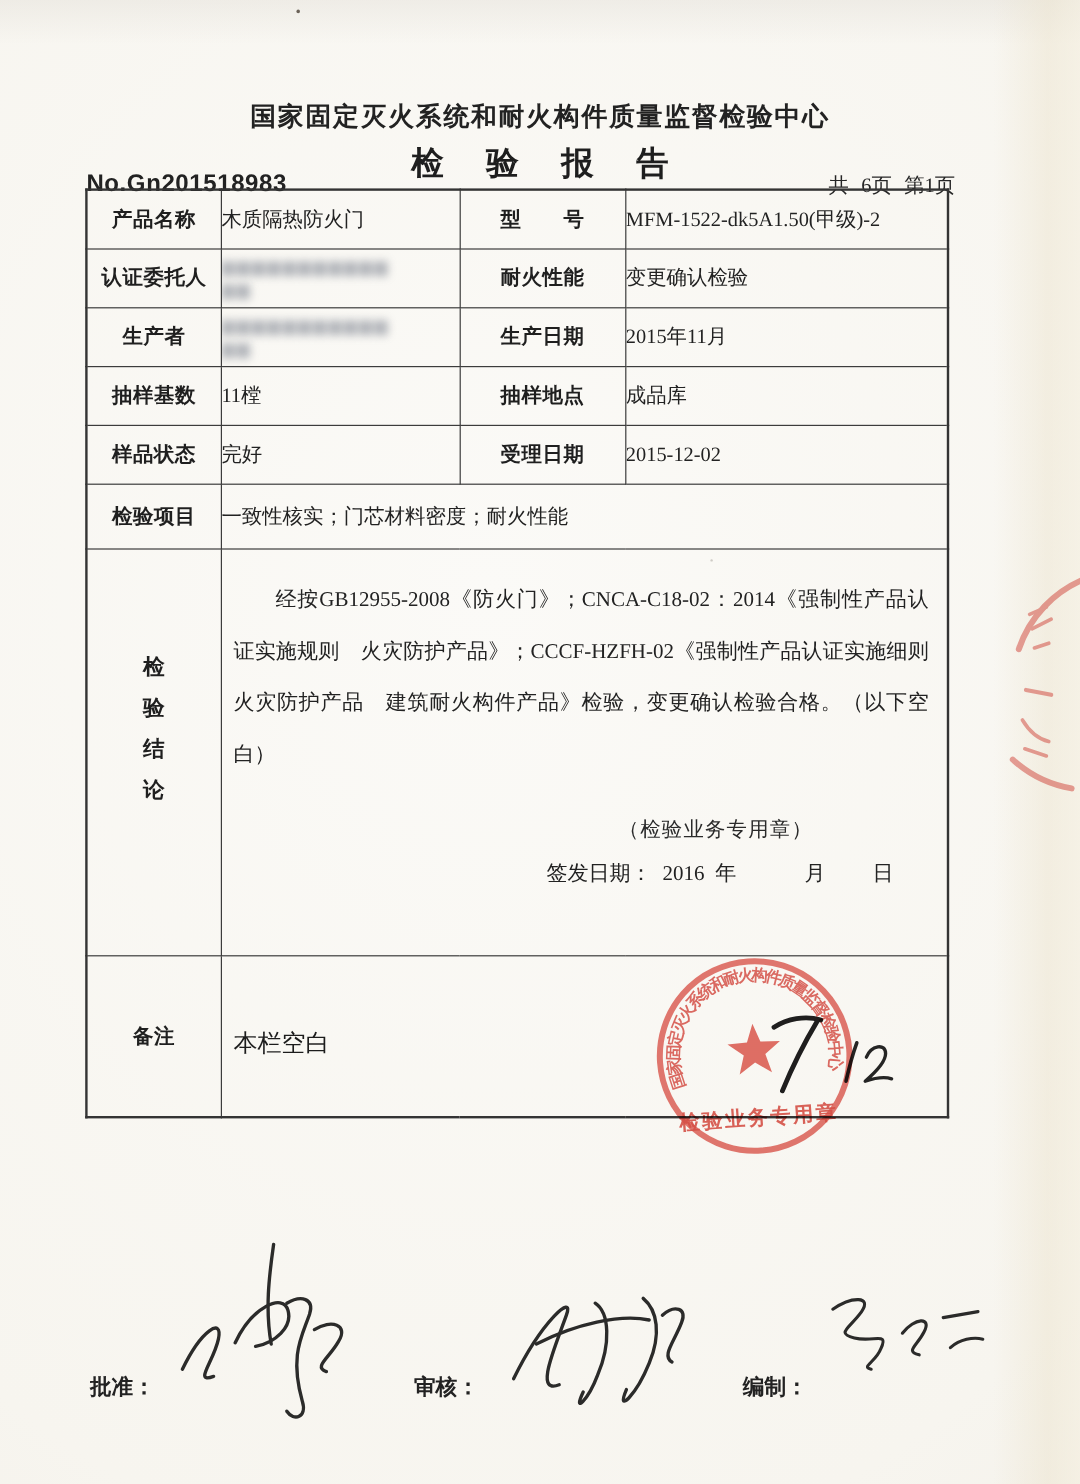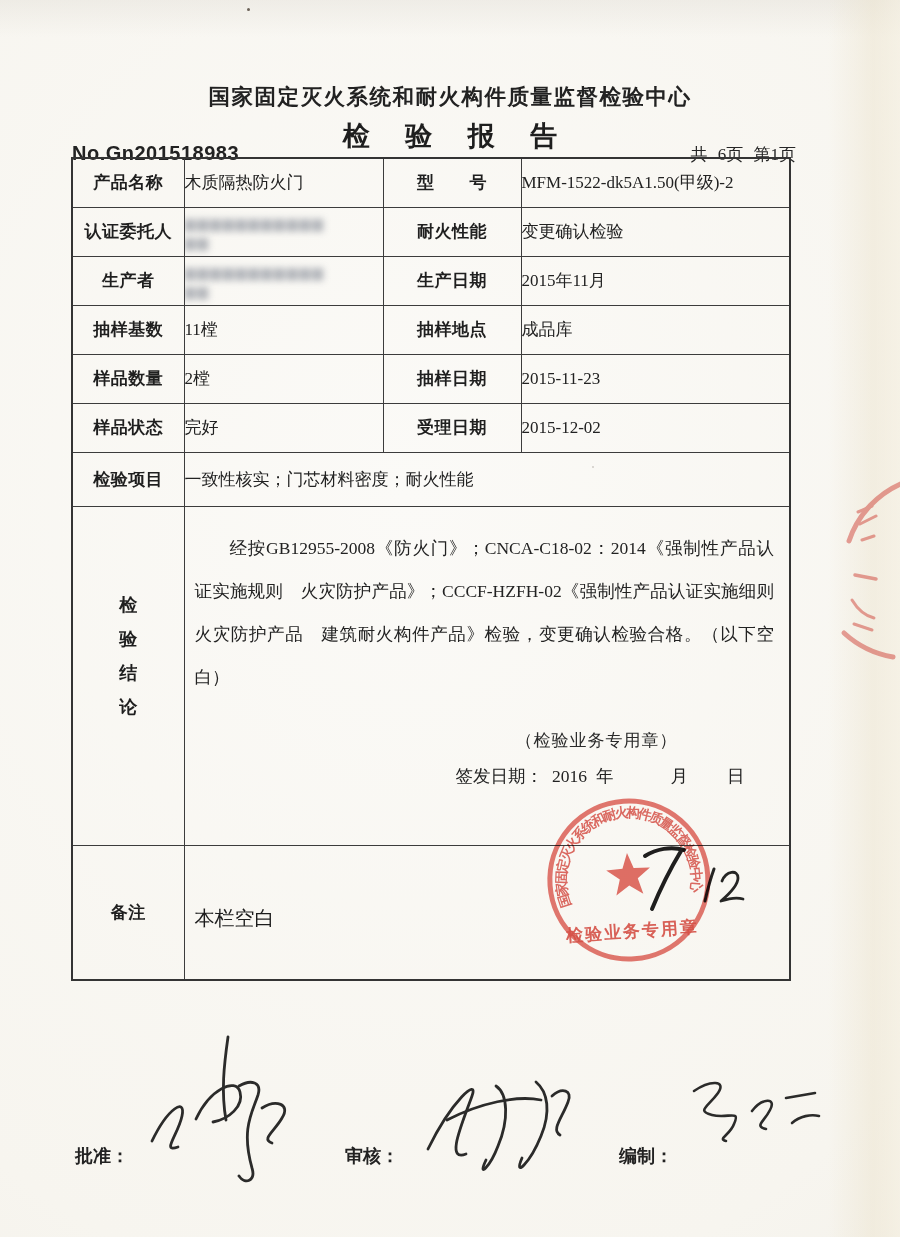--- a/index.html
+++ b/index.html
@@ -153,26 +153,20 @@
       <td class="lbl">生产日期</td>
       <td class="val">2015年11月</td>
     </tr>
     <tr style="height:49px">
       <td class="lbl">抽样基数</td>
       <td class="val">11樘</td>
       <td class="lbl">抽样地点</td>
       <td class="val">成品库</td>
     </tr>
     <tr style="height:49px">
-      <td class="lbl">样品数量</td>
-      <td class="val">2樘</td>
-      <td class="lbl">抽样日期</td>
-      <td class="val">2015-11-23</td>
-    </tr>
-    <tr style="height:49px">
       <td class="lbl">样品状态</td>
       <td class="val">完好</td>
       <td class="lbl">受理日期</td>
       <td class="val">2015-12-02</td>
     </tr>
     <tr style="height:54px">
       <td class="lbl">检验项目</td>
       <td class="val" colspan="3">一致性核实；门芯材料密度；耐火性能</td>
     </tr>
     <tr style="height:339px">

